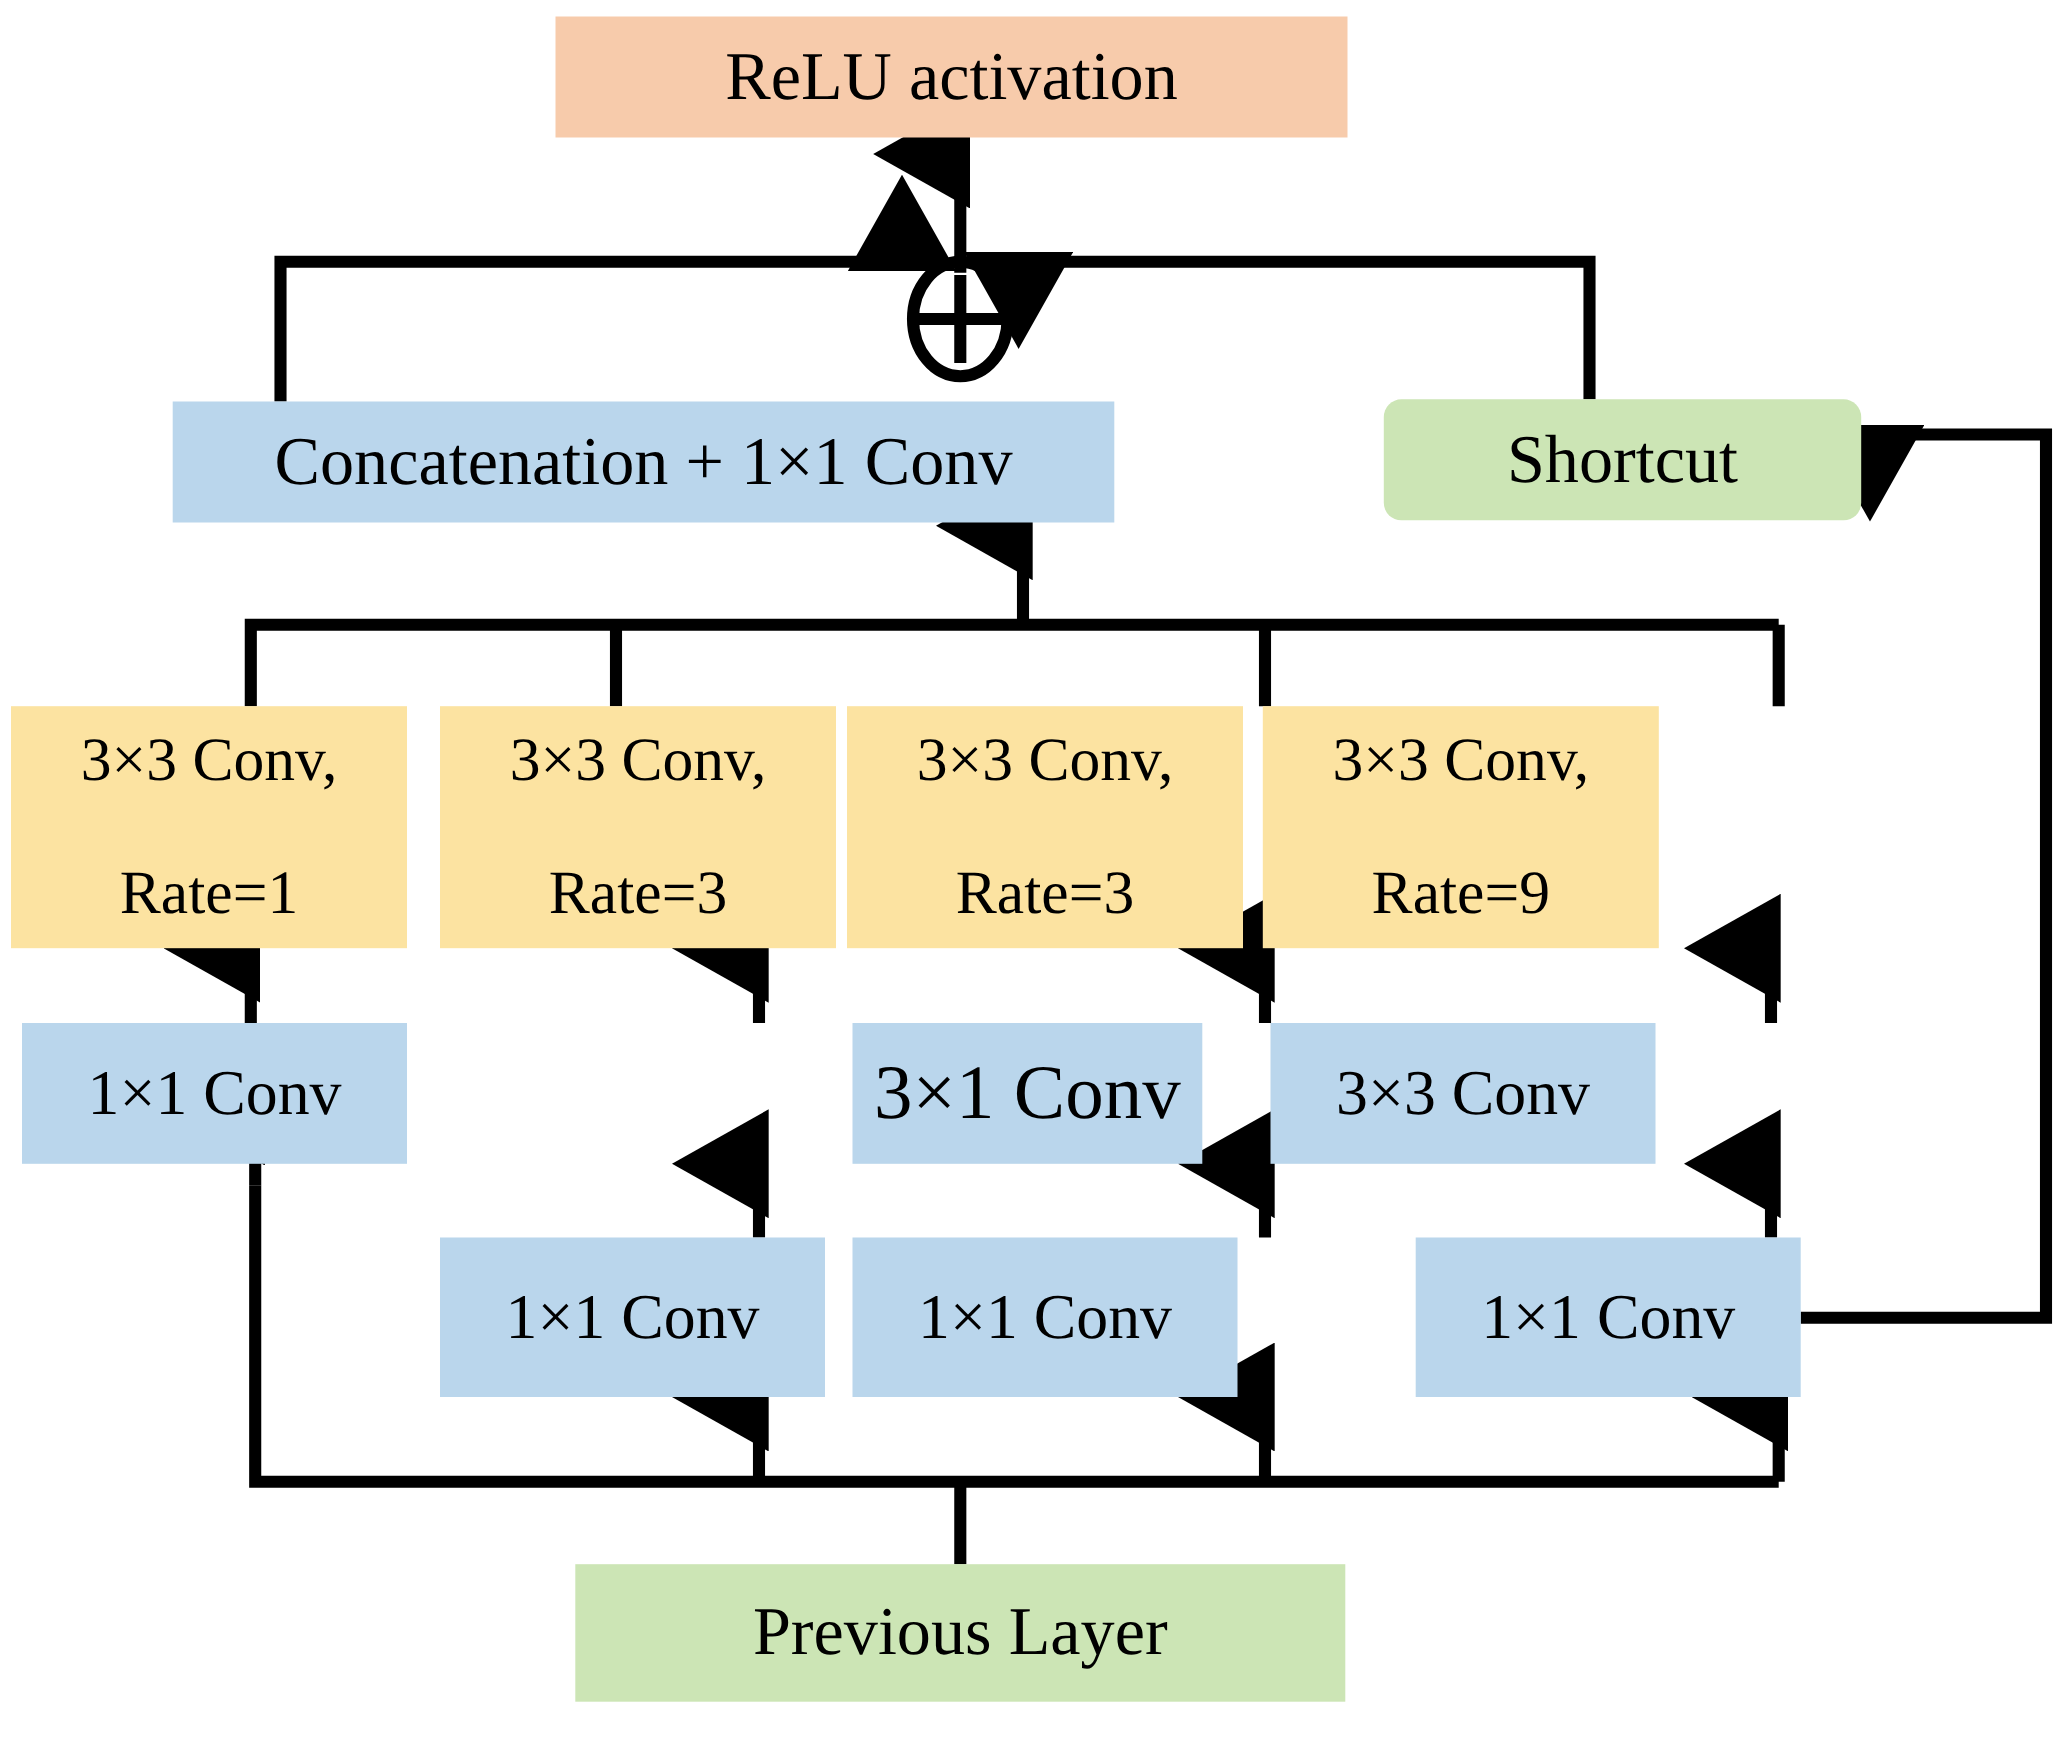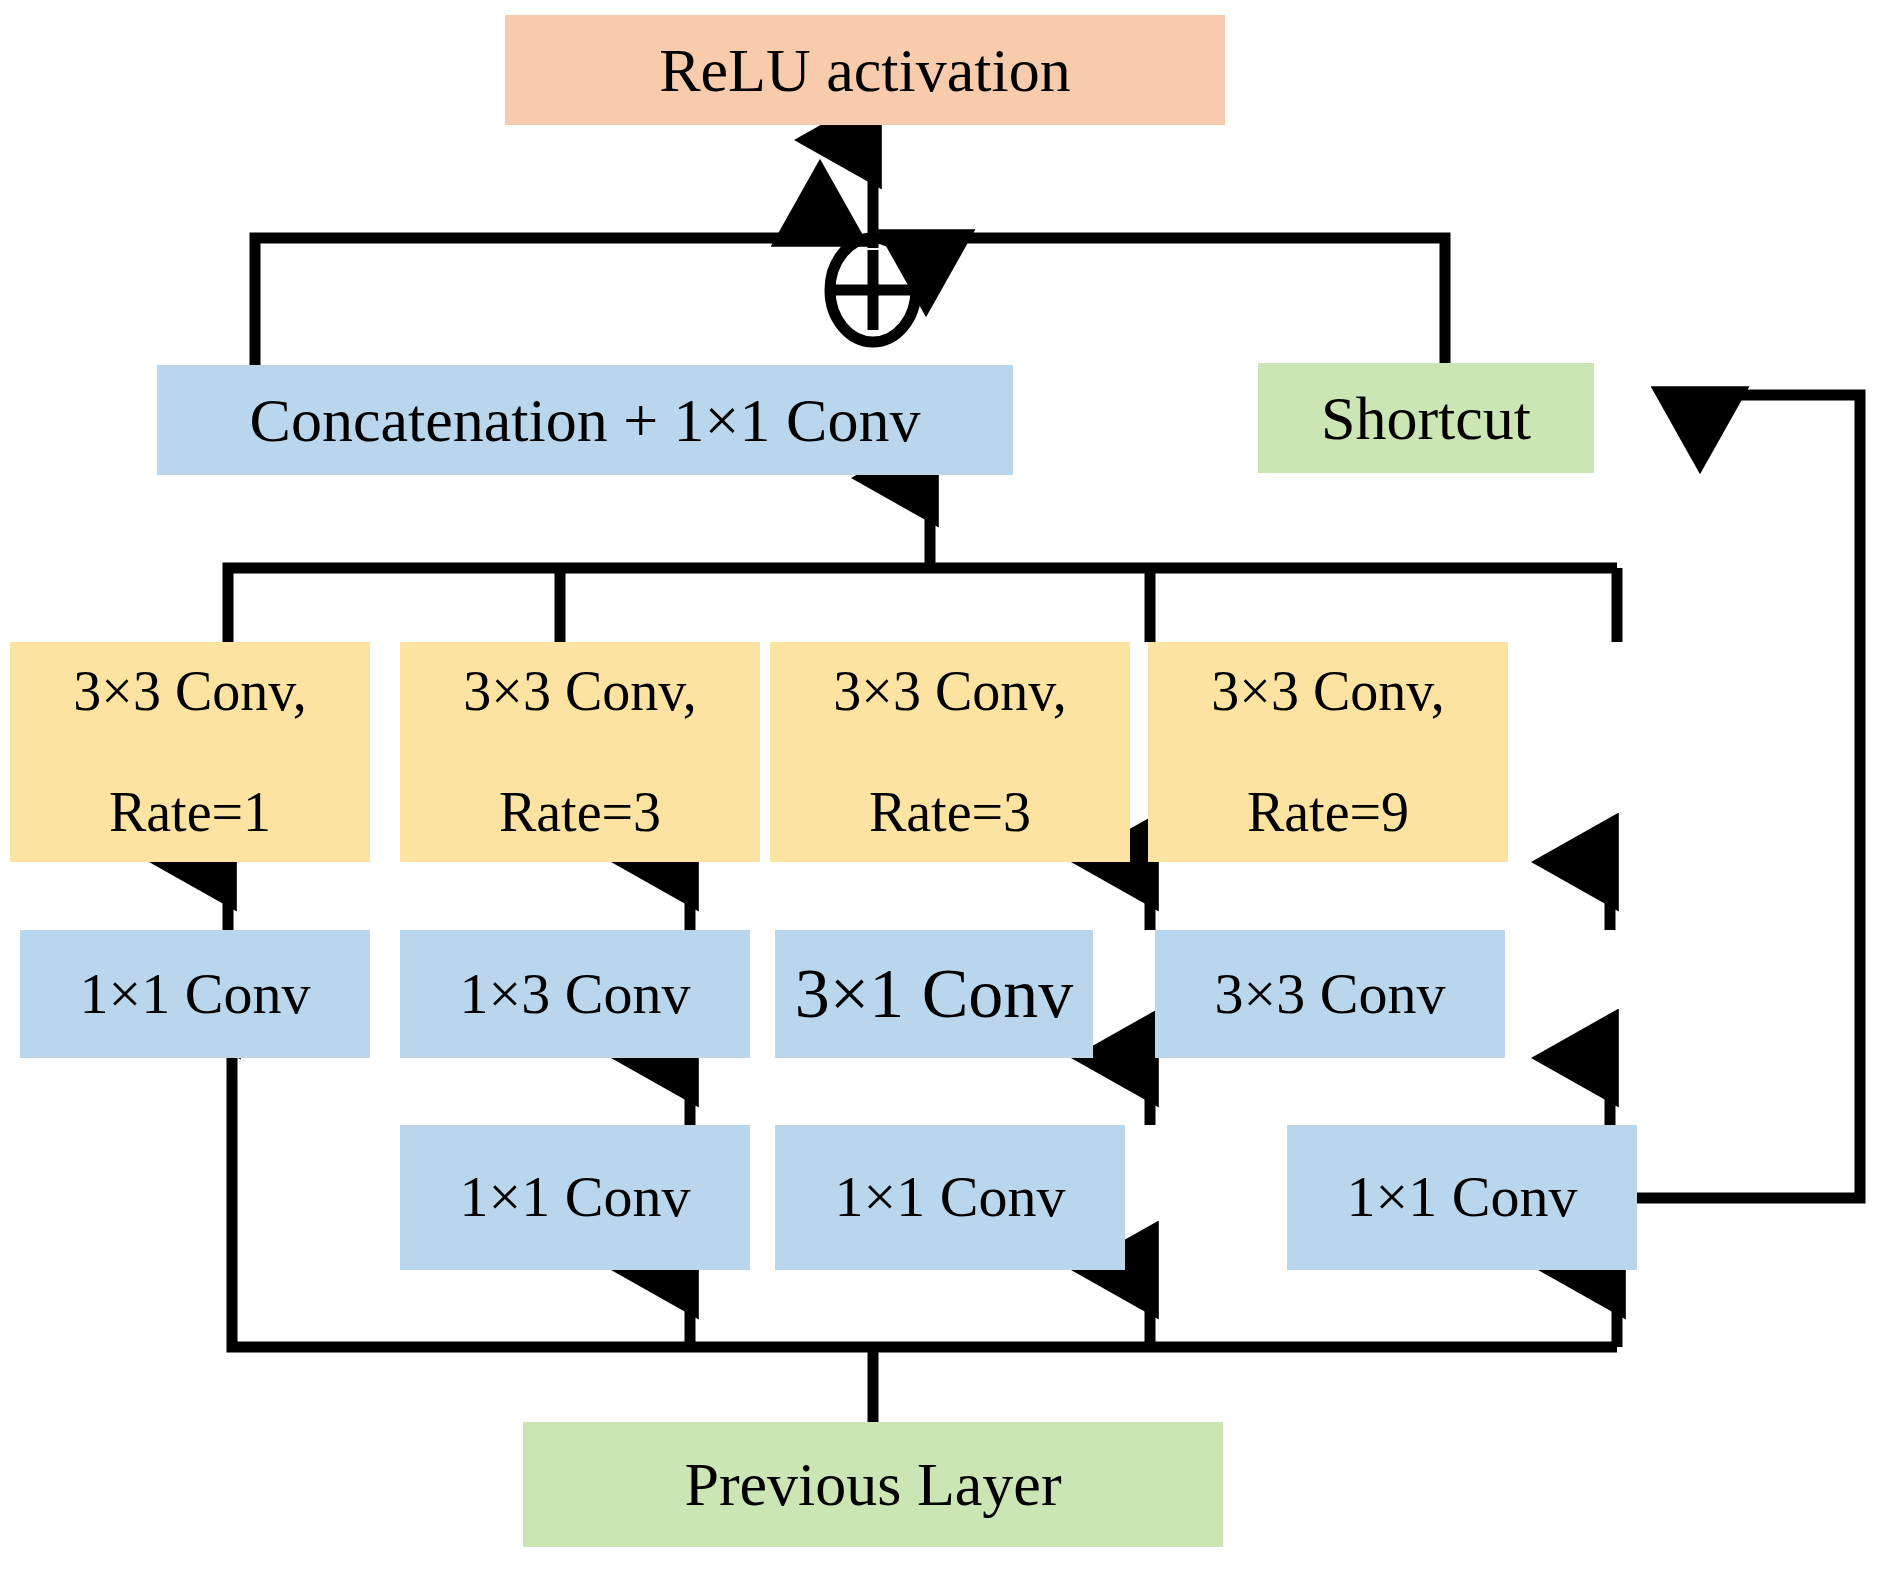--- a/index.html
+++ b/index.html
@@ -89,21 +89,21 @@
   </svg>
 
   <div class="box peach" style="left:505px;top:15px;width:720px;height:110px;font-size:62px;">
     <span>ReLU activation</span>
   </div>
 
   <div class="box blue" style="left:157px;top:365px;width:856px;height:110px;font-size:62px;">
     <span>Concatenation +  1×1 Conv</span>
   </div>
 
-  <div class="box green" style="left:1258px;top:363px;width:336px;height:110px;font-size:62px;">
+  <div class="box green" style="left:1258px;top:363px;width:434px;height:110px;font-size:62px;border-radius:16px;">
     <span>Shortcut</span>
   </div>
 
   <div class="box yellow" style="left:10px;top:642px;width:360px;height:220px;font-size:56px;">
     <span><span>3×3 Conv,</span><br>
       <span>Rate=1</span></span>
   </div>
   <div class="box yellow" style="left:400px;top:642px;width:360px;height:220px;font-size:56px;">
     <span><span>3×3 Conv,</span><br>
       <span>Rate=3</span></span>
@@ -112,23 +112,20 @@
     <span><span>3×3 Conv,</span><br>
       <span>Rate=3</span></span>
   </div>
   <div class="box yellow" style="left:1148px;top:642px;width:360px;height:220px;font-size:56px;">
     <span><span>3×3 Conv,</span><br>
       <span>Rate=9</span></span>
   </div>
 
   <div class="box blue" style="left:20px;top:930px;width:350px;height:128px;font-size:58px;">
     <span>1×1 Conv</span>
-  </div>
-  <div class="box blue" style="left:400px;top:930px;width:350px;height:128px;font-size:58px;">
-    <span>1×3 Conv</span>
   </div>
   <div class="box blue" style="left:775px;top:930px;width:318px;height:128px;font-size:70px;">
     <span>3×1 Conv</span>
   </div>
   <div class="box blue" style="left:1155px;top:930px;width:350px;height:128px;font-size:58px;">
     <span>3×3 Conv</span>
   </div>
 
   <div class="box blue" style="left:400px;top:1125px;width:350px;height:145px;font-size:58px;">
     <span>1×1 Conv</span>

